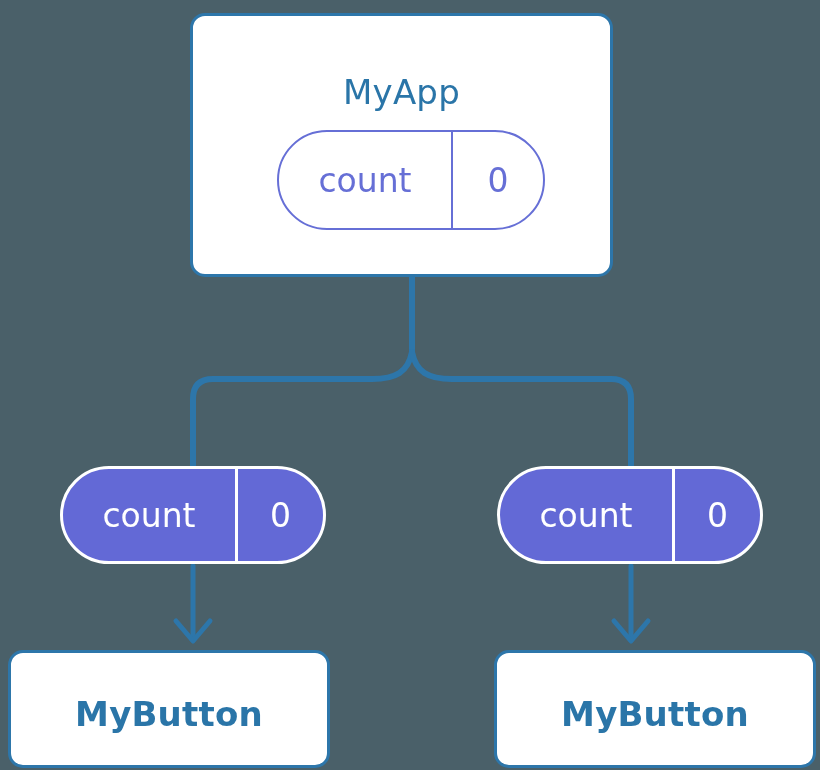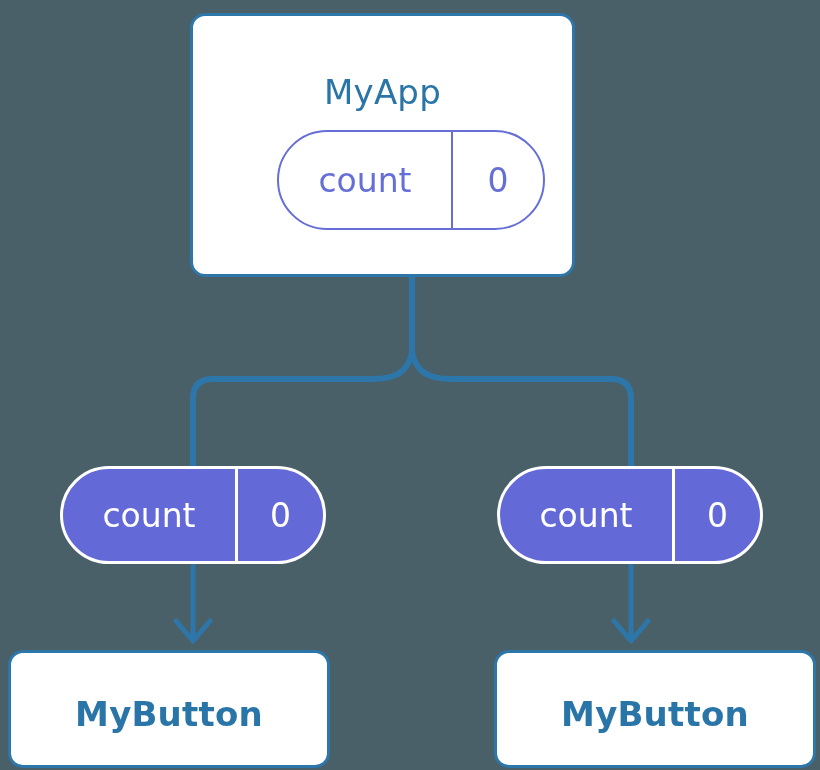--- a/index.html
+++ b/index.html
@@ -116,21 +116,21 @@
 
     <path d="M 412 352 C 416 372 428 379 452 379 L 611 379 Q 631 379 631 399 L 631 466" fill="none" stroke="#2d76aa" stroke-width="6" stroke-linecap="round" stroke-linejoin="round"></path>
 
     <path d="M 193 566 L 193 640" fill="none" stroke="#2d76aa" stroke-width="5" stroke-linecap="round"></path>
     <path d="M 176 621 L 193 641 L 210 621" fill="none" stroke="#2d76aa" stroke-width="5" stroke-linecap="round" stroke-linejoin="round"></path>
 
     <path d="M 631 566 L 631 640" fill="none" stroke="#2d76aa" stroke-width="5" stroke-linecap="round"></path>
     <path d="M 614 621 L 631 641 L 648 621" fill="none" stroke="#2d76aa" stroke-width="5" stroke-linecap="round" stroke-linejoin="round"></path>
   </svg>
 
-  <div id="box-myapp" class="comp-box" style="left:190px; top:13px; width:385px; height:264px;">
+  <div id="box-myapp" class="comp-box" style="left:190px; top:13px; width:423px; height:264px;">
     <div class="comp-title">MyApp</div>
   </div>
 
   <div class="pill outline" style="left:277px; top:130px; width:268px; height:100px;">
     <div class="pill-key">count</div>
     <div class="pill-val">0</div>
   </div>
 
   <div class="pill filled" style="left:60px; top:466px; width:266px; height:98px;">
     <div class="pill-key">count</div>

